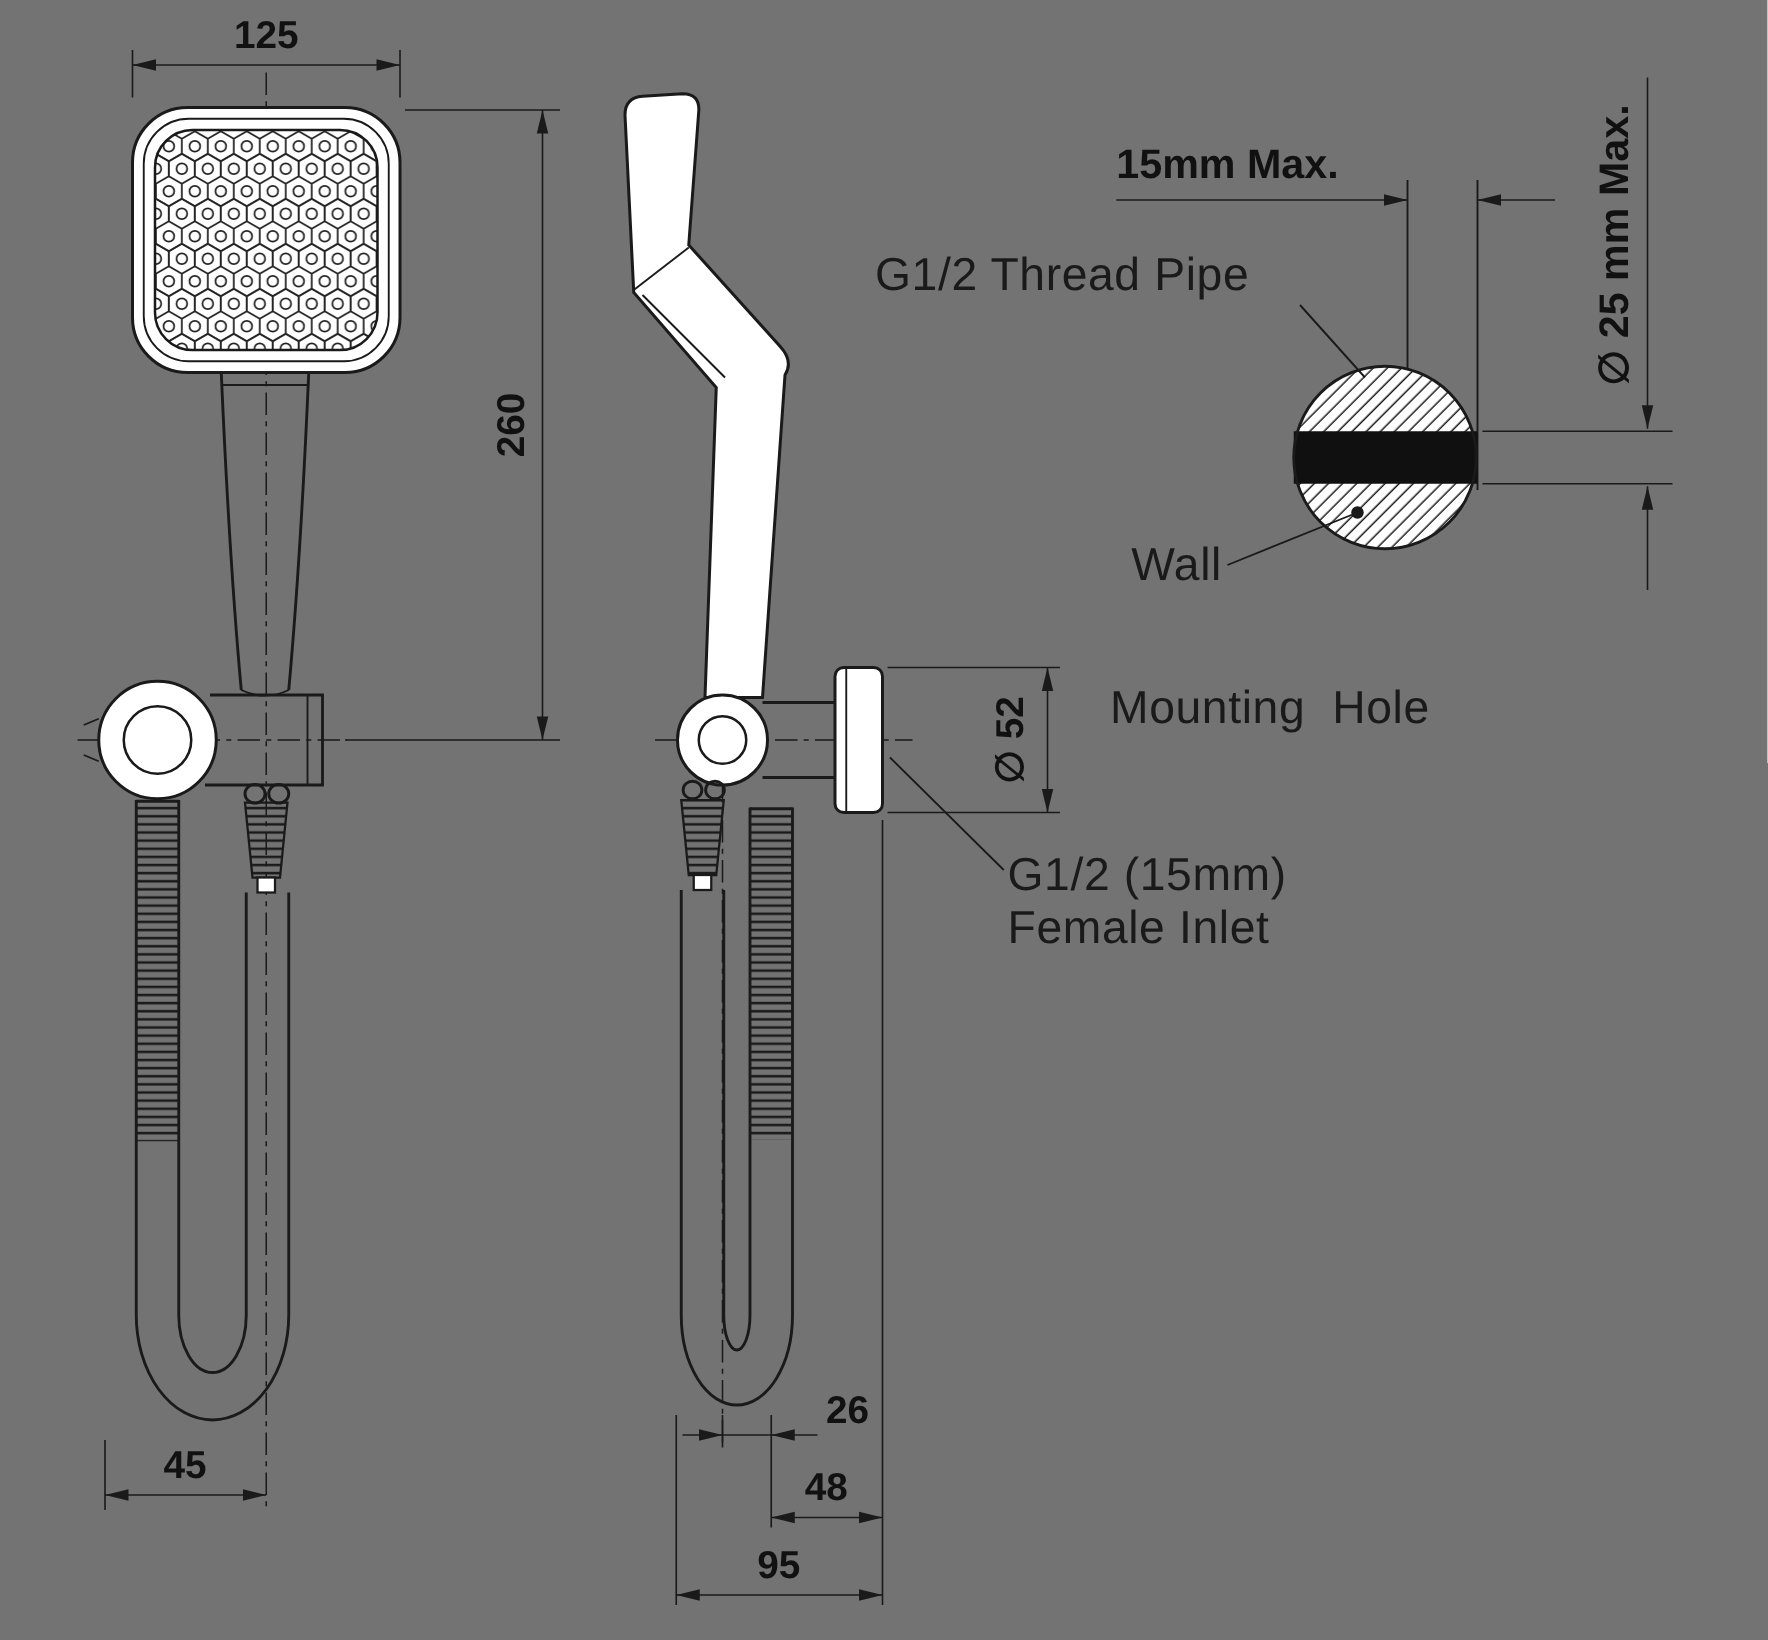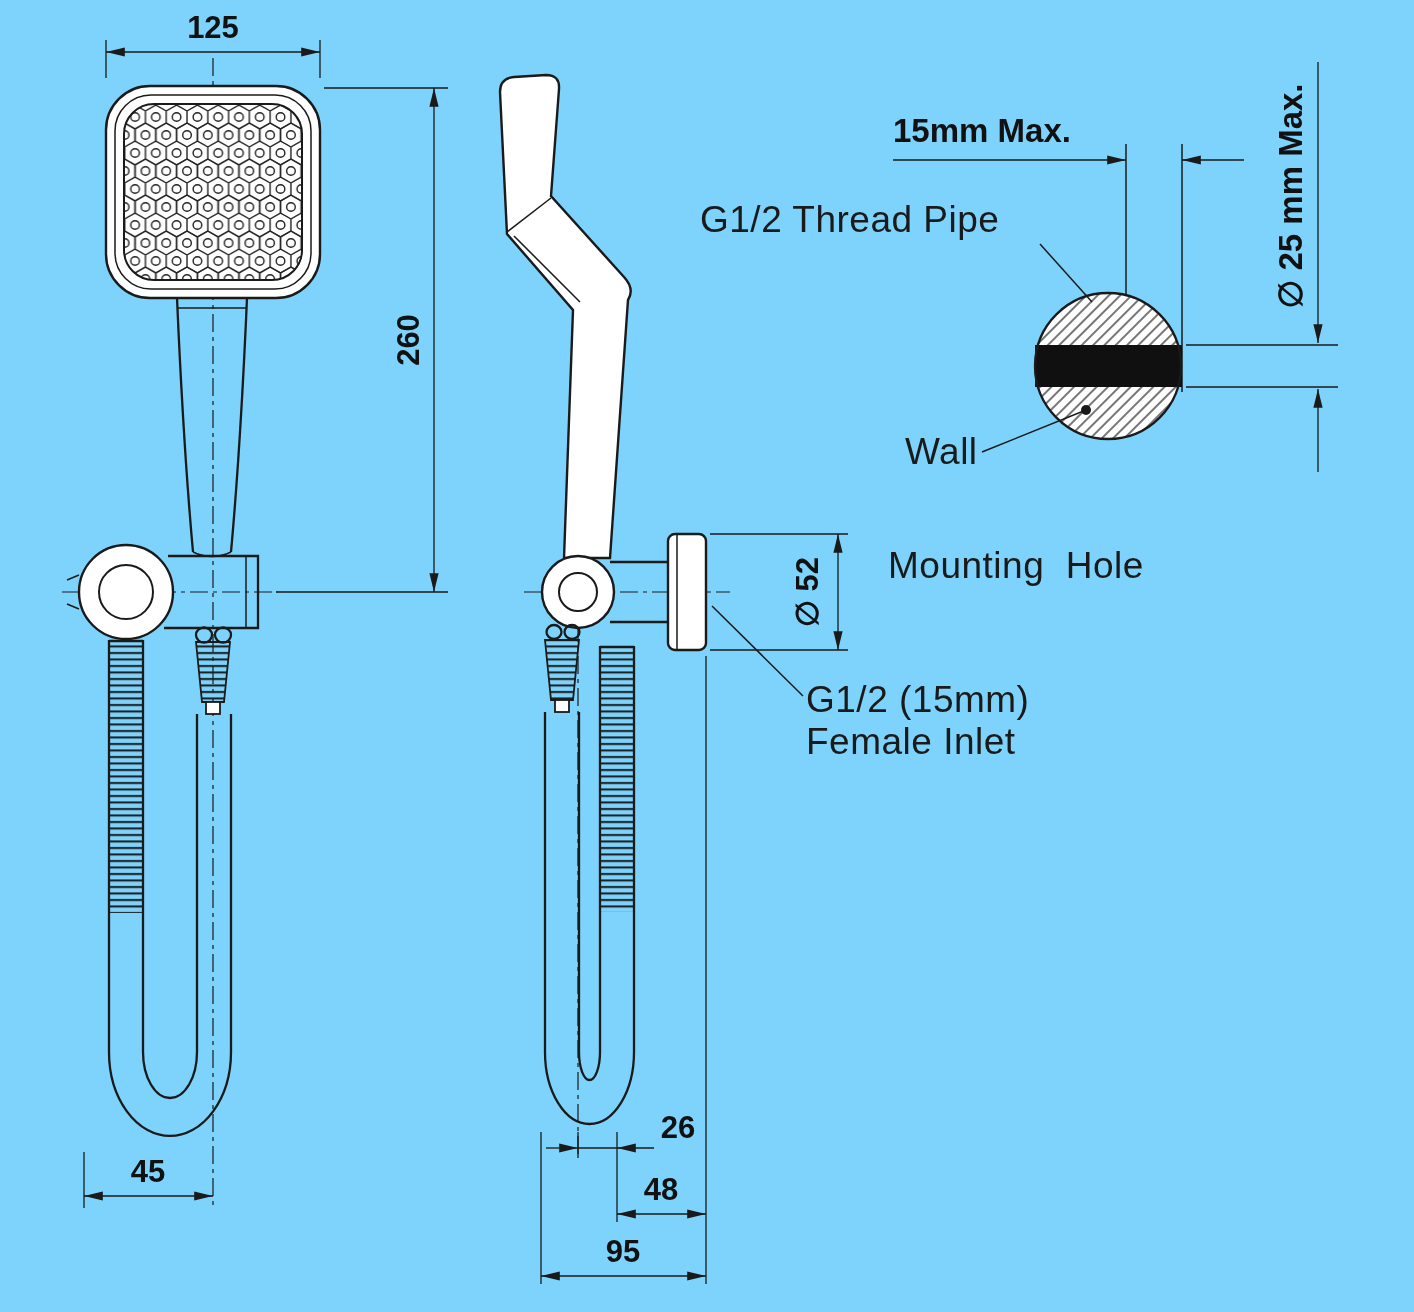--- a/index.html
+++ b/index.html
@@ -1,17 +1,17 @@
 <!DOCTYPE html>
 <html><head>
 <meta charset="utf-8">
 <title>Technical Drawing</title>
 <style>
   html,body { margin:0; padding:0; background:#ffffff; }
-  .page { width:1414px; height:1312px; background:#7dd3fc; position:relative; overflow:hidden; }
+  .page { width:1414px; height:1312px; background:#737373; position:relative; overflow:hidden; }
   svg { display:block; }
   svg text { white-space: pre; }
   .olf  { fill:#ffffff; stroke:#1a1a1a; stroke-width:2.4; }
   .ol   { fill:none;    stroke:#1a1a1a; stroke-width:2.3; }
   .t2   { fill:none;    stroke:#1a1a1a; stroke-width:2;   }
   .thin { fill:none;    stroke:#1a1a1a; stroke-width:1.5; }
   .dim  { fill:none;    stroke:#1a1a1a; stroke-width:1.3; }
   .cl   { fill:none;    stroke:#1a1a1a; stroke-width:1.2; stroke-dasharray:18 5 4 5; }
   .dimtext { font-family:"Liberation Sans",sans-serif; font-size:31px; font-weight:bold; fill:#111111; }
   .biglab  { font-family:"Liberation Sans",sans-serif; font-size:37px; font-weight:400; fill:#1a1a1a; letter-spacing:0.5px; }

